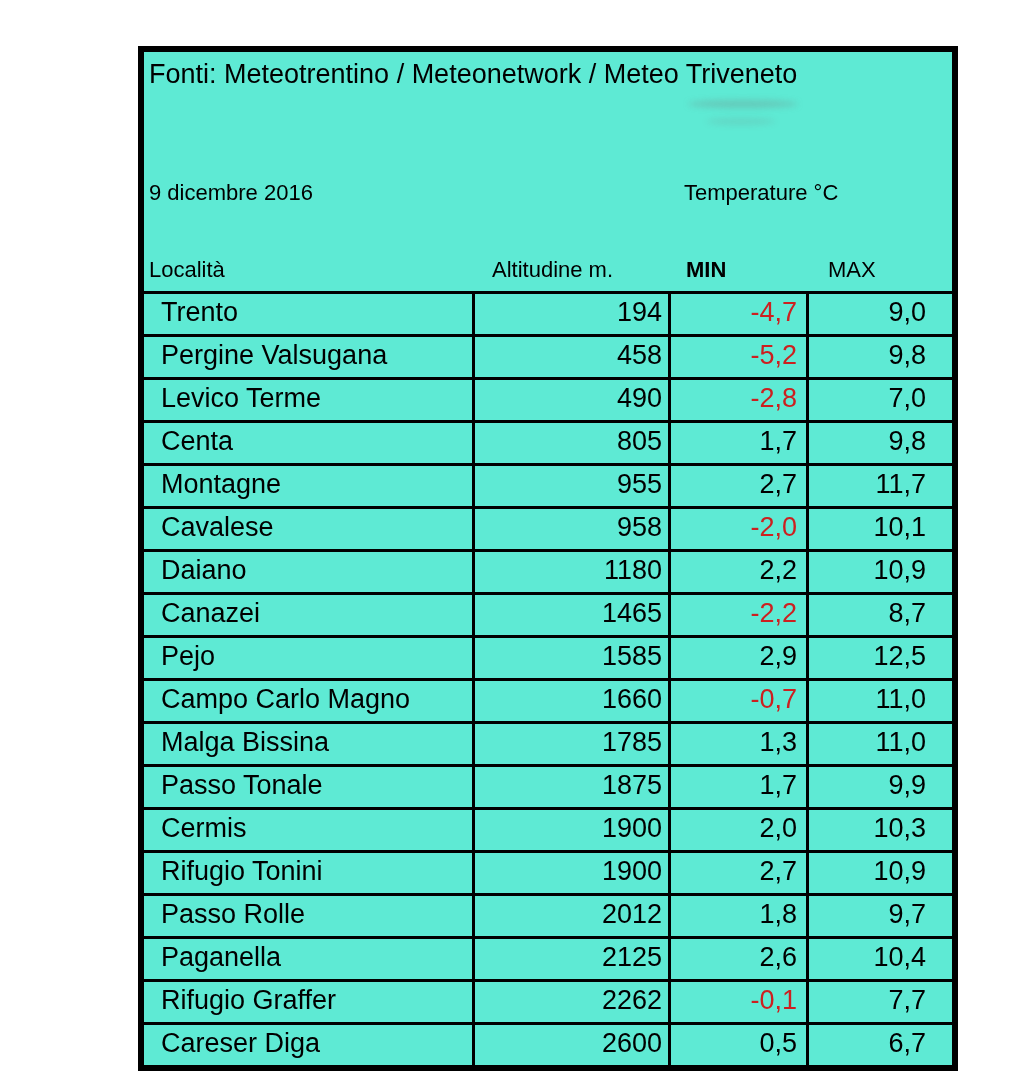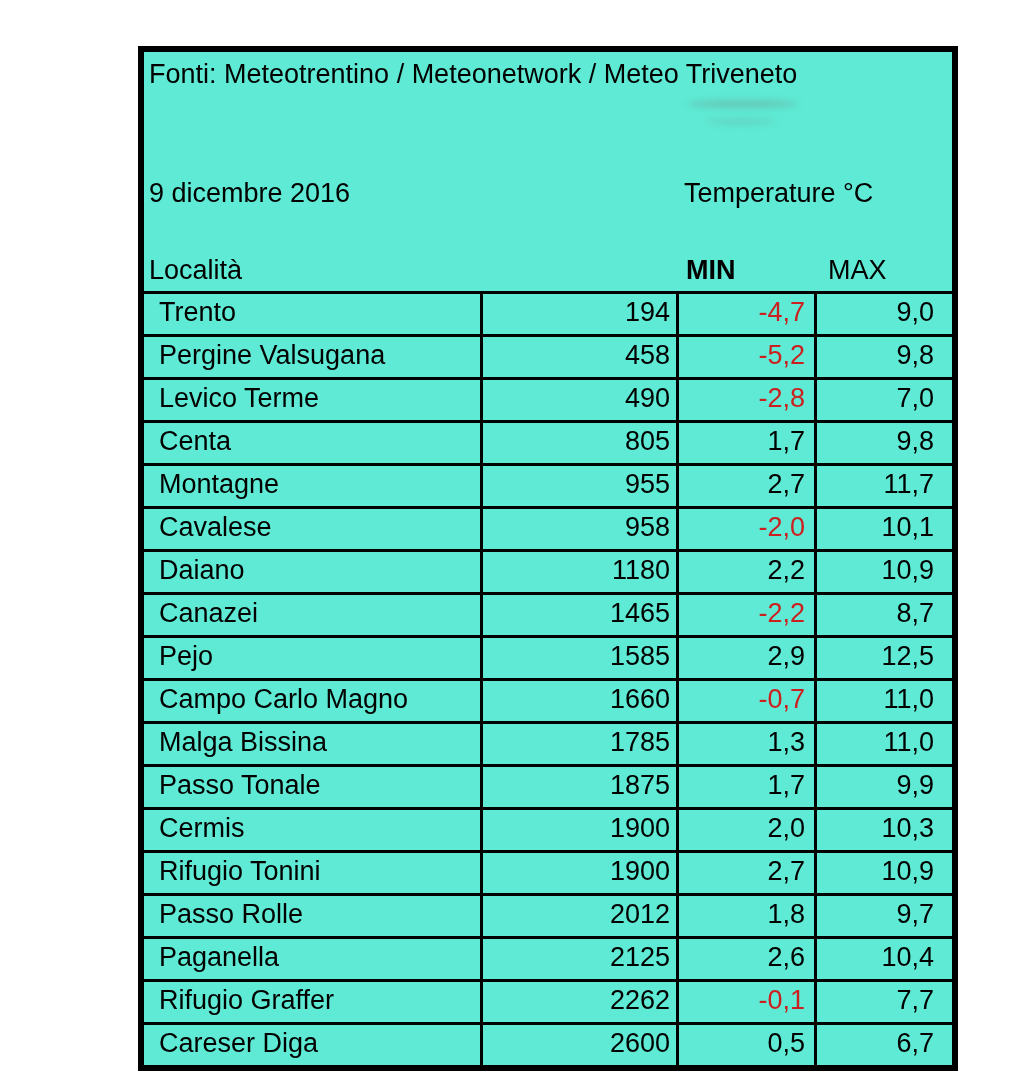--- a/index.html
+++ b/index.html
@@ -17,39 +17,39 @@
     border:6px solid var(--border-color,#000);
     background:#5eead4;
   }
 
   
   .header { position:relative; height:239px; }
   .hline { position:absolute; left:0; right:0; font-size:27px; line-height:32px; white-space:nowrap; }
   .fonti-line   { top:6px;   left:5px; }
   .date-line    { top:125px; height:32px; }
   .colhead-line { top:202px; height:32px; }
-  .abs { position:absolute; white-space:nowrap; font-size:27px; line-height:32px; }
+  .abs { position:absolute; white-space:nowrap; font-size:22px; line-height:32px; }
 
   .smudge-wrap { position:absolute; top:44px; left:540px; width:130px; height:34px; }
   .smudge-a, .smudge-b {
     position:absolute; background:rgba(120,120,120,0.28);
     filter:blur(3px); border-radius:50%;
   }
   .smudge-a { left:4px; top:4px; width:110px; height:8px; }
   .smudge-b { left:22px; top:22px; width:70px; height:7px; opacity:.6; }
 
   
   .grid { }
   .row { display:flex; height:40px; border-top:3px solid var(--border-color,#000); }
   .cell {
     box-sizing:border-box; font-size:27px; line-height:37px;
     overflow:hidden; white-space:nowrap;
   }
   .cell + .cell { border-left:3px solid var(--border-color,#000); }
-  .c-loc { width:336px; padding-left:15px; text-align:left; }
+  .c-loc { width:312px; padding-left:1px; text-align:left;margin-left:16px; }
   .c-alt { width:196px; padding-right:6px; text-align:right; }
   .c-min { width:138px; padding-right:9px; text-align:right; }
   .c-max { width:128px; padding-right:8px; text-align:right; }
   .neg { color:var(--neg-color,#cc2020); }
 </style>
 </head>
 <body>
 
 <div class="canvas">
   <div class="sheet">
@@ -62,20 +62,21 @@
         <div class="smudge-b"></div>
       </div>
 
       <div class="hline date-line">
         <span class="abs" style="left:5px;">9 dicembre 2016</span>
         <span class="abs" style="left:540px;">Temperature °C</span>
       </div>
 
       <div class="hline colhead-line">
         <span class="abs" style="left:5px;">Località</span>
+        <span class="abs" style="left:348px;">Altitudine m.</span>
         <span class="abs" style="left:542px;font-weight:bold;">MIN</span>
         <span class="abs" style="left:684px;">MAX</span>
       </div>
     </div>
 
     <div class="grid">
       <div class="row">
         <div class="cell c-loc">Trento</div>
         <div class="cell c-alt">194</div>
         <div class="cell c-min neg">-4,7</div>

